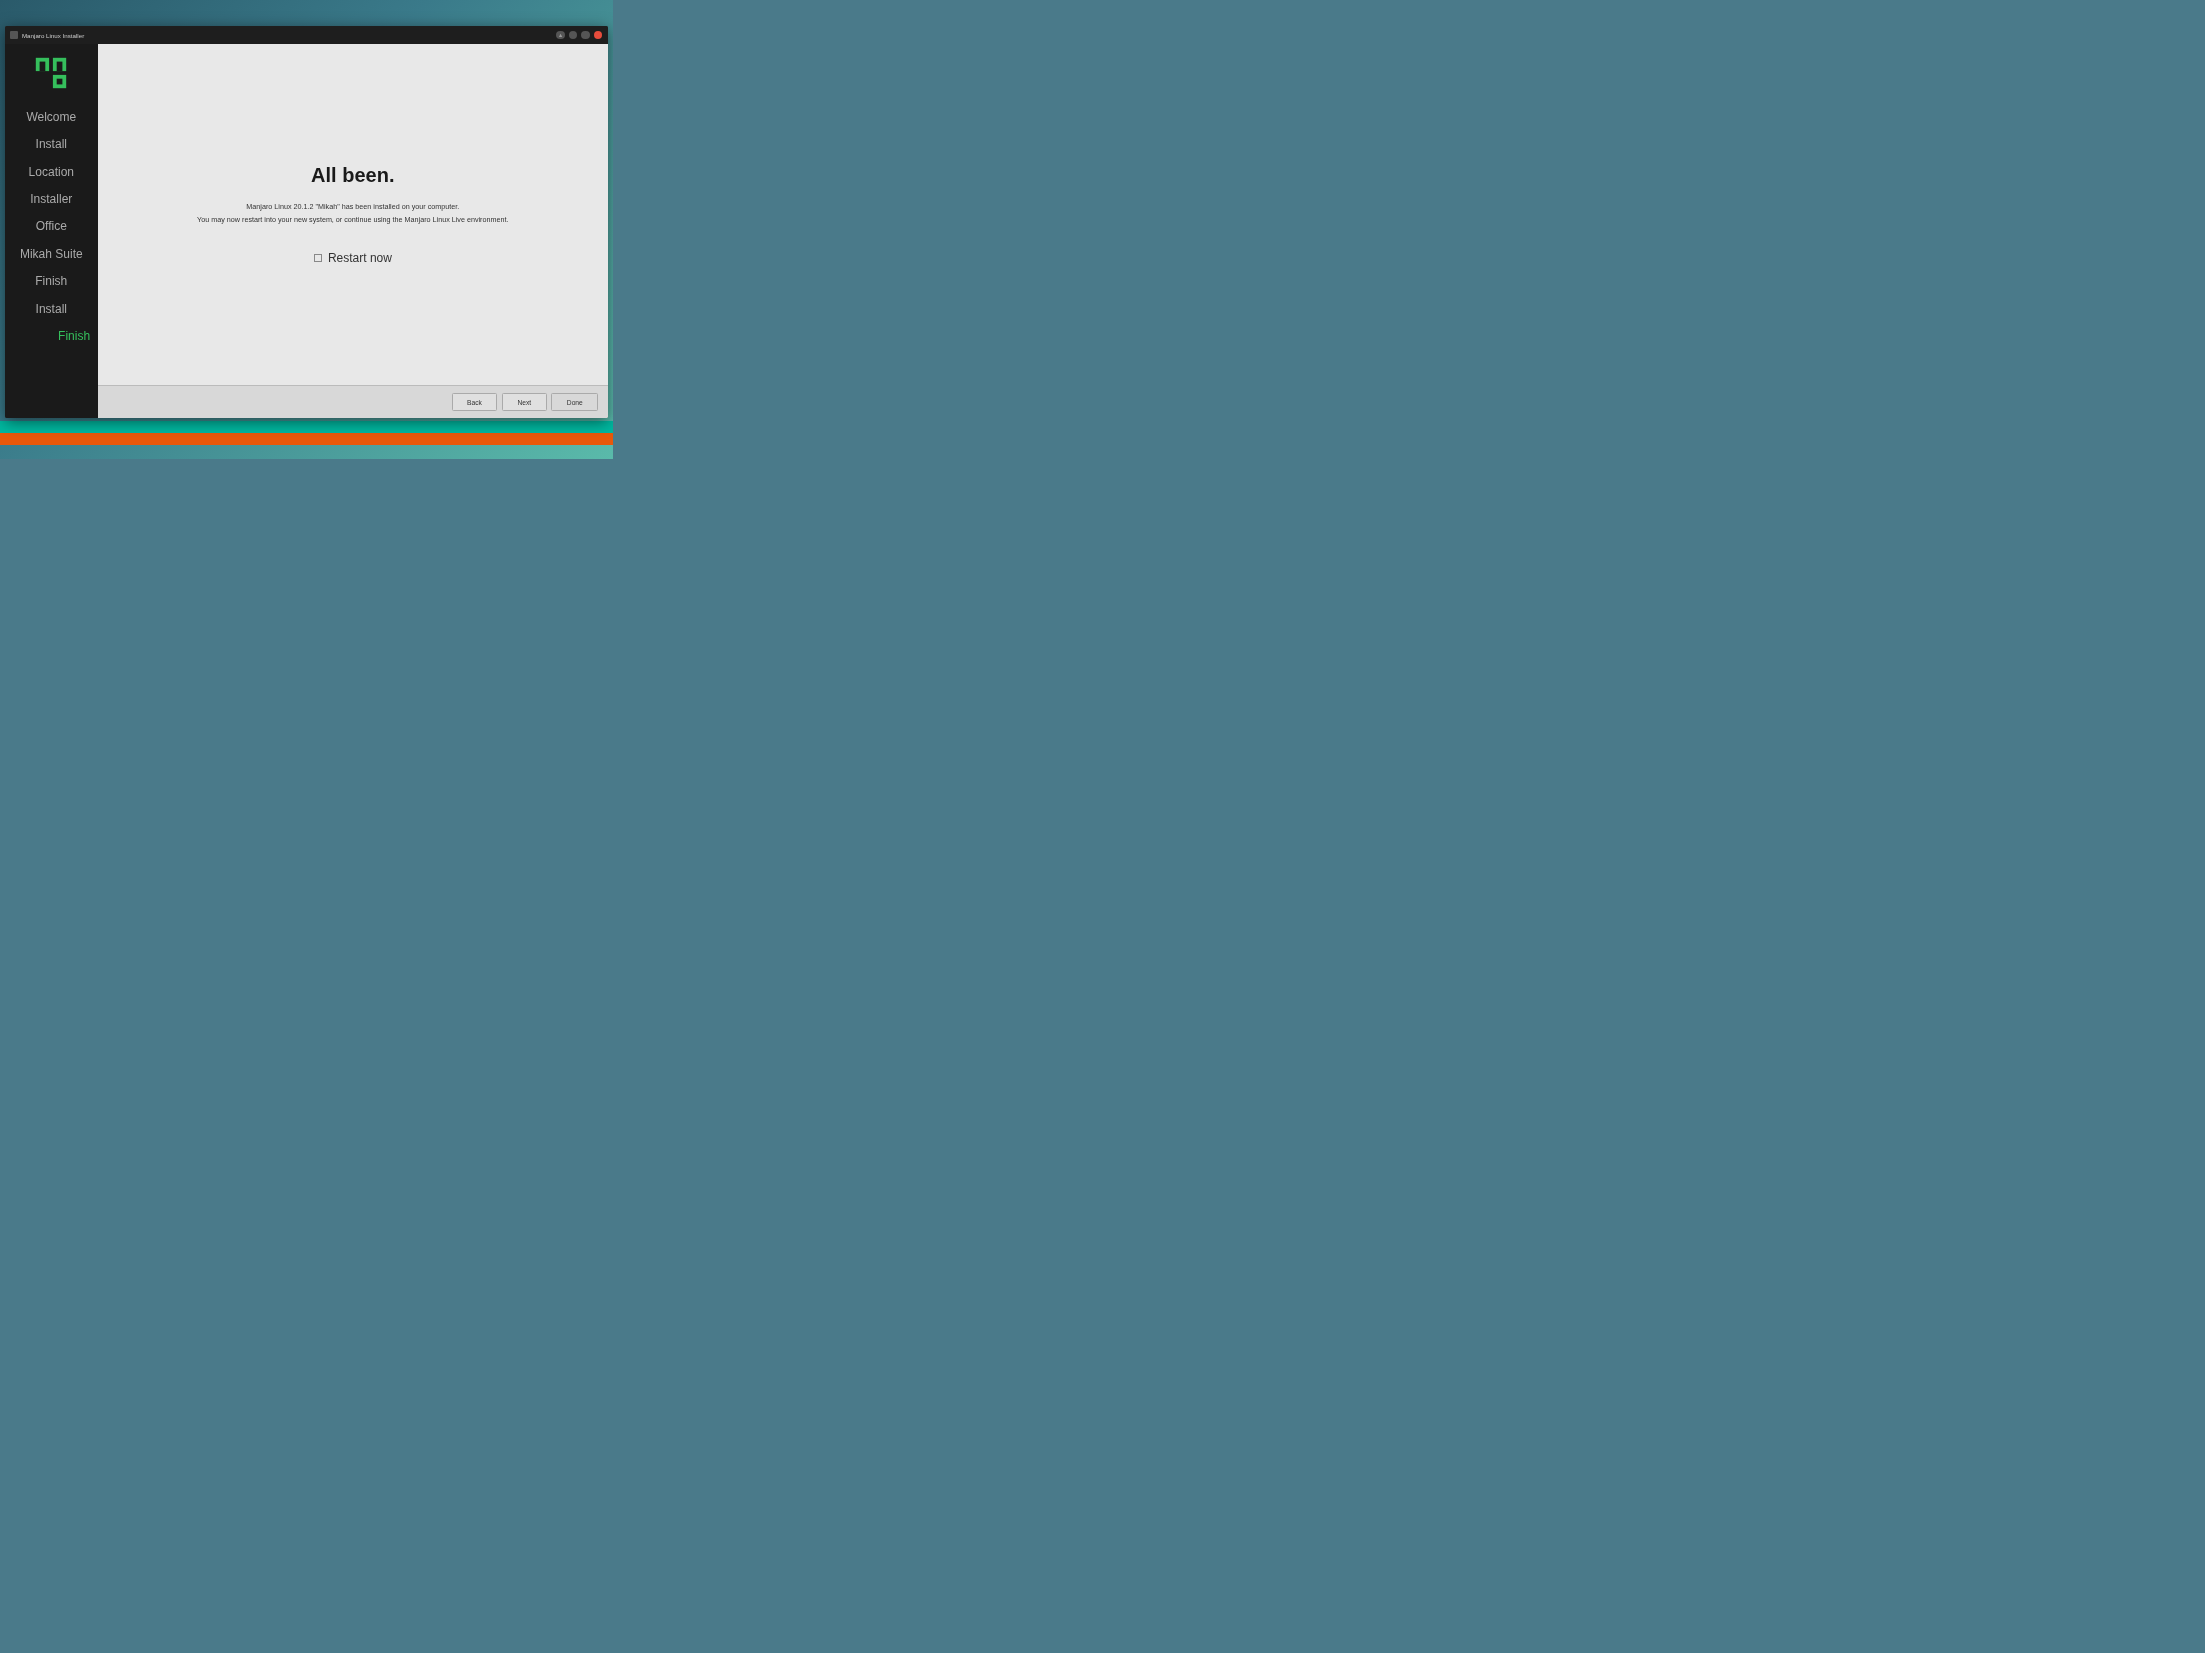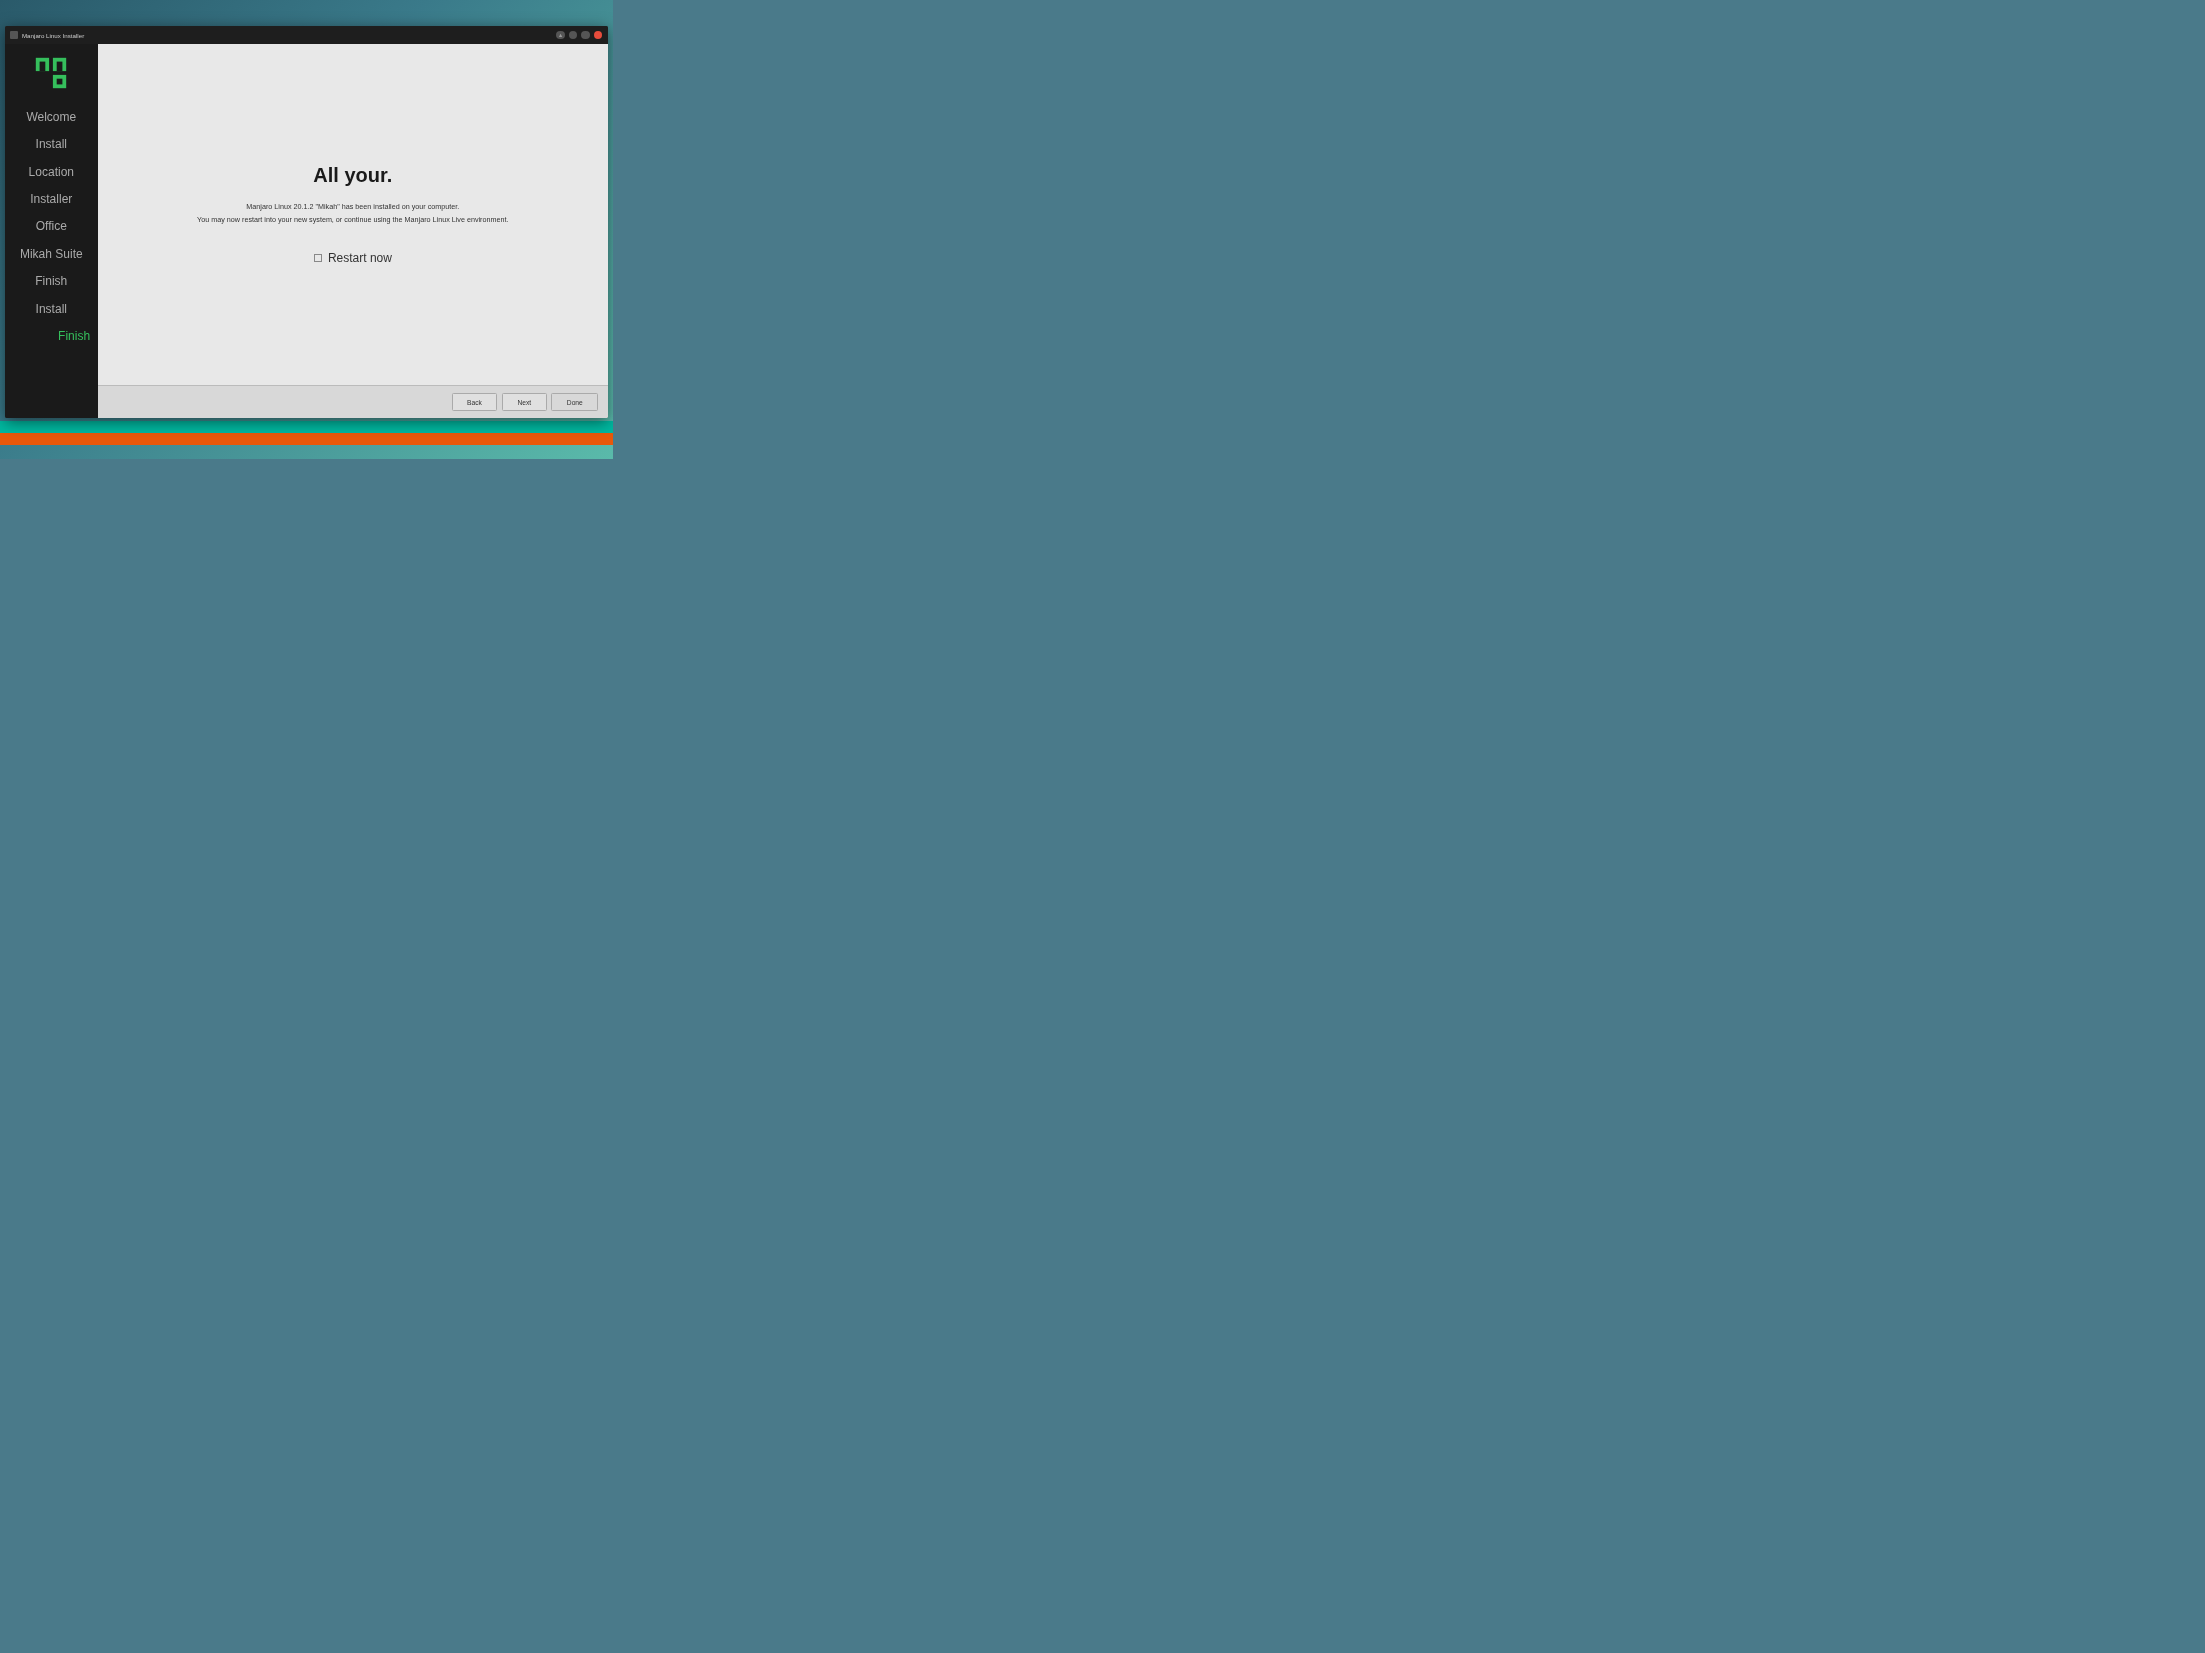--- a/index.html
+++ b/index.html
@@ -302,21 +302,21 @@
         </div>
         <div class="sidebar-item active">
           <span>Finish</span>
         </div>
       </nav>
     </div>
 
     <div class="content-panel">
 
       <div class="content-body">
-        <h1 class="all-done-title">All your.</h1>
+        <h1 class="all-done-title">All been.</h1>
 
         <div class="install-message">
           <p>Manjaro Linux 20.1.2 "Mikah" has been installed on your computer.</p>
           <p>You may now restart into your new system, or continue using the Manjaro Linux Live environment.</p>
         </div>
 
         <div class="restart-row">
           <input type="checkbox" class="restart-checkbox" style="">
           <label class="restart-label">Restart now</label>
         </div>

